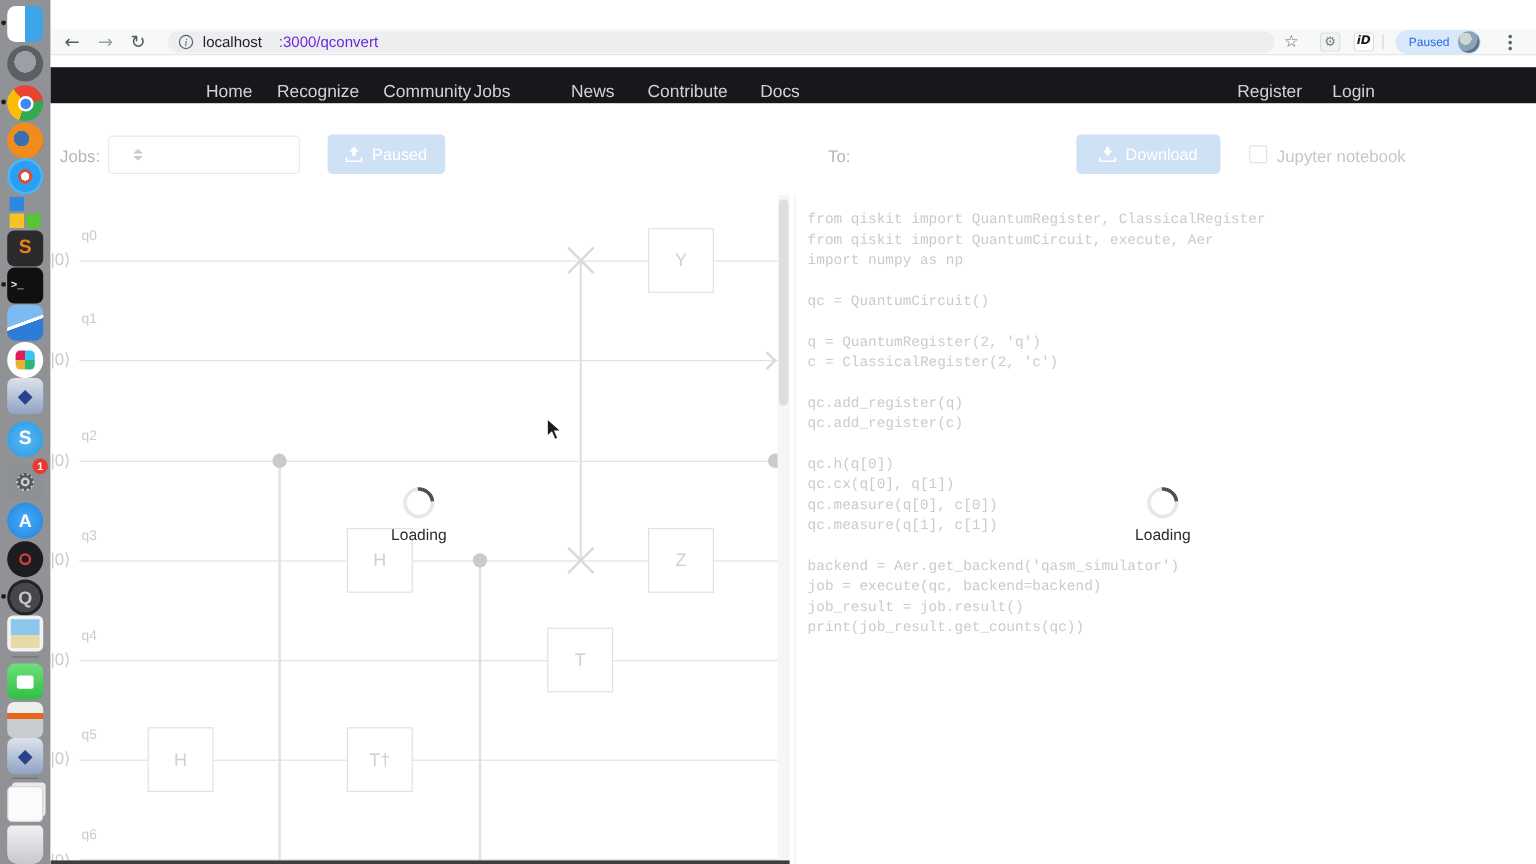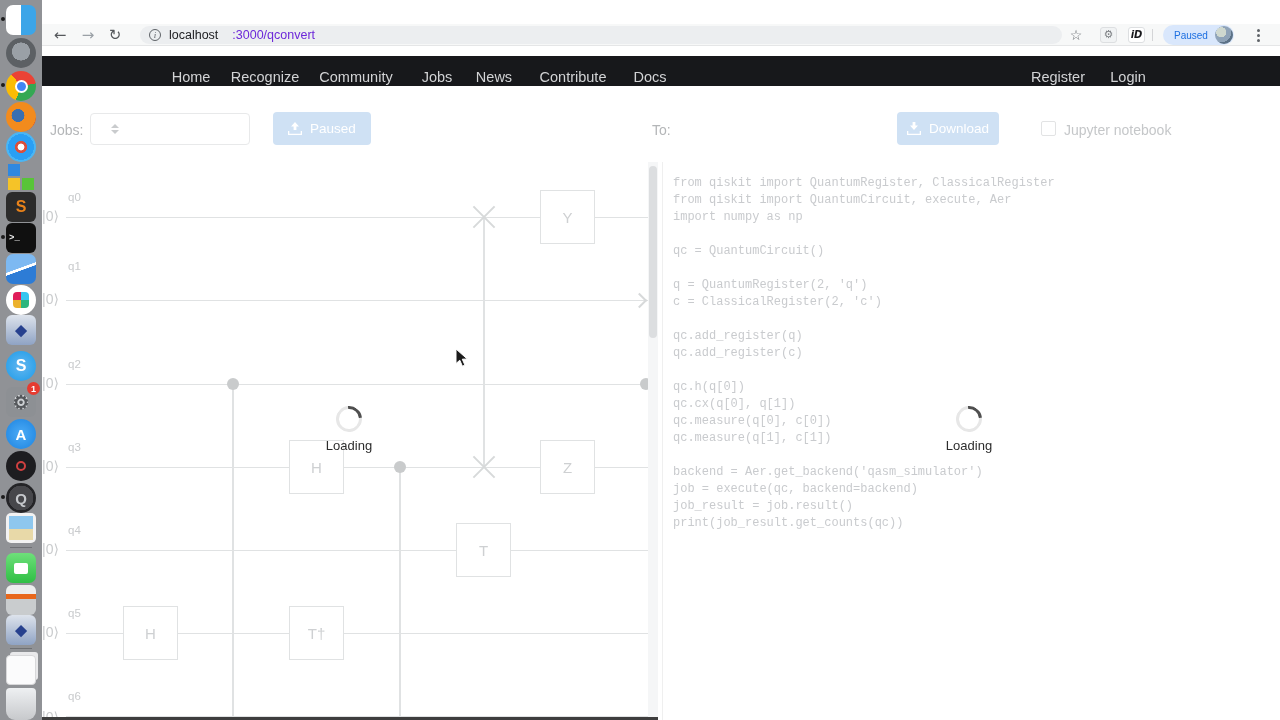--- a/index.html
+++ b/index.html
@@ -224,21 +224,21 @@
         <i></i>
         <i></i>
         <i></i>
       </div>
   </div>
 
   <div id="sitenav">
     <a style="left:149px">Home</a>
     <a style="left:223px">Recognize</a>
     <a style="left:314px">Community</a>
-    <a style="left:395px">Jobs</a>
+    <a style="left:368px">Jobs</a>
     <a style="left:452px">News</a>
     <a style="left:531px">Contribute</a>
     <a style="left:608px">Docs</a>
     <a style="left:1016px">Register</a>
     <a style="left:1086px">Login</a>
   </div>
 
   <div id="convbar">
     <span class="flabel" style="left:8px">Jobs:</span>
     <div class="fselect" style="left:48px;width:160px">
@@ -248,22 +248,22 @@
         </span>
     </div>
     <button class="bluebtn" style="left:231px;width:98px">
       <svg width="14" height="13" viewBox="0 0 14 13">
         <path d="M7 0 L11 4.5 L8.4 4.5 L8.4 8 L5.6 8 L5.6 4.5 L3 4.5 Z" fill="#fff"></path>
         <path d="M0.5 9 L0.5 12.5 L13.5 12.5 L13.5 9" stroke="#fff" stroke-width="1.6" fill="none"></path>
       </svg>
       <span>Paused</span>
     </button>
 
-    <span class="flabel" style="left:610px">To:</span>
-    <button class="bluebtn" style="left:855px;width:102px">
+    <span class="flabel" style="left:648px">To:</span>
+    <button class="bluebtn" style="left:855px;width:120px">
       <svg width="14" height="13" viewBox="0 0 14 13">
         <path d="M7 8 L3 3.5 L5.6 3.5 L5.6 0 L8.4 0 L8.4 3.5 L11 3.5 Z" fill="#fff"></path>
         <path d="M0.5 9 L0.5 12.5 L13.5 12.5 L13.5 9" stroke="#fff" stroke-width="1.6" fill="none"></path>
       </svg>
       <span>Download</span>
     </button>
     <div id="jupy-box"></div>
     <span id="jupy-lab">Jupyter notebook</span>
   </div>
 

